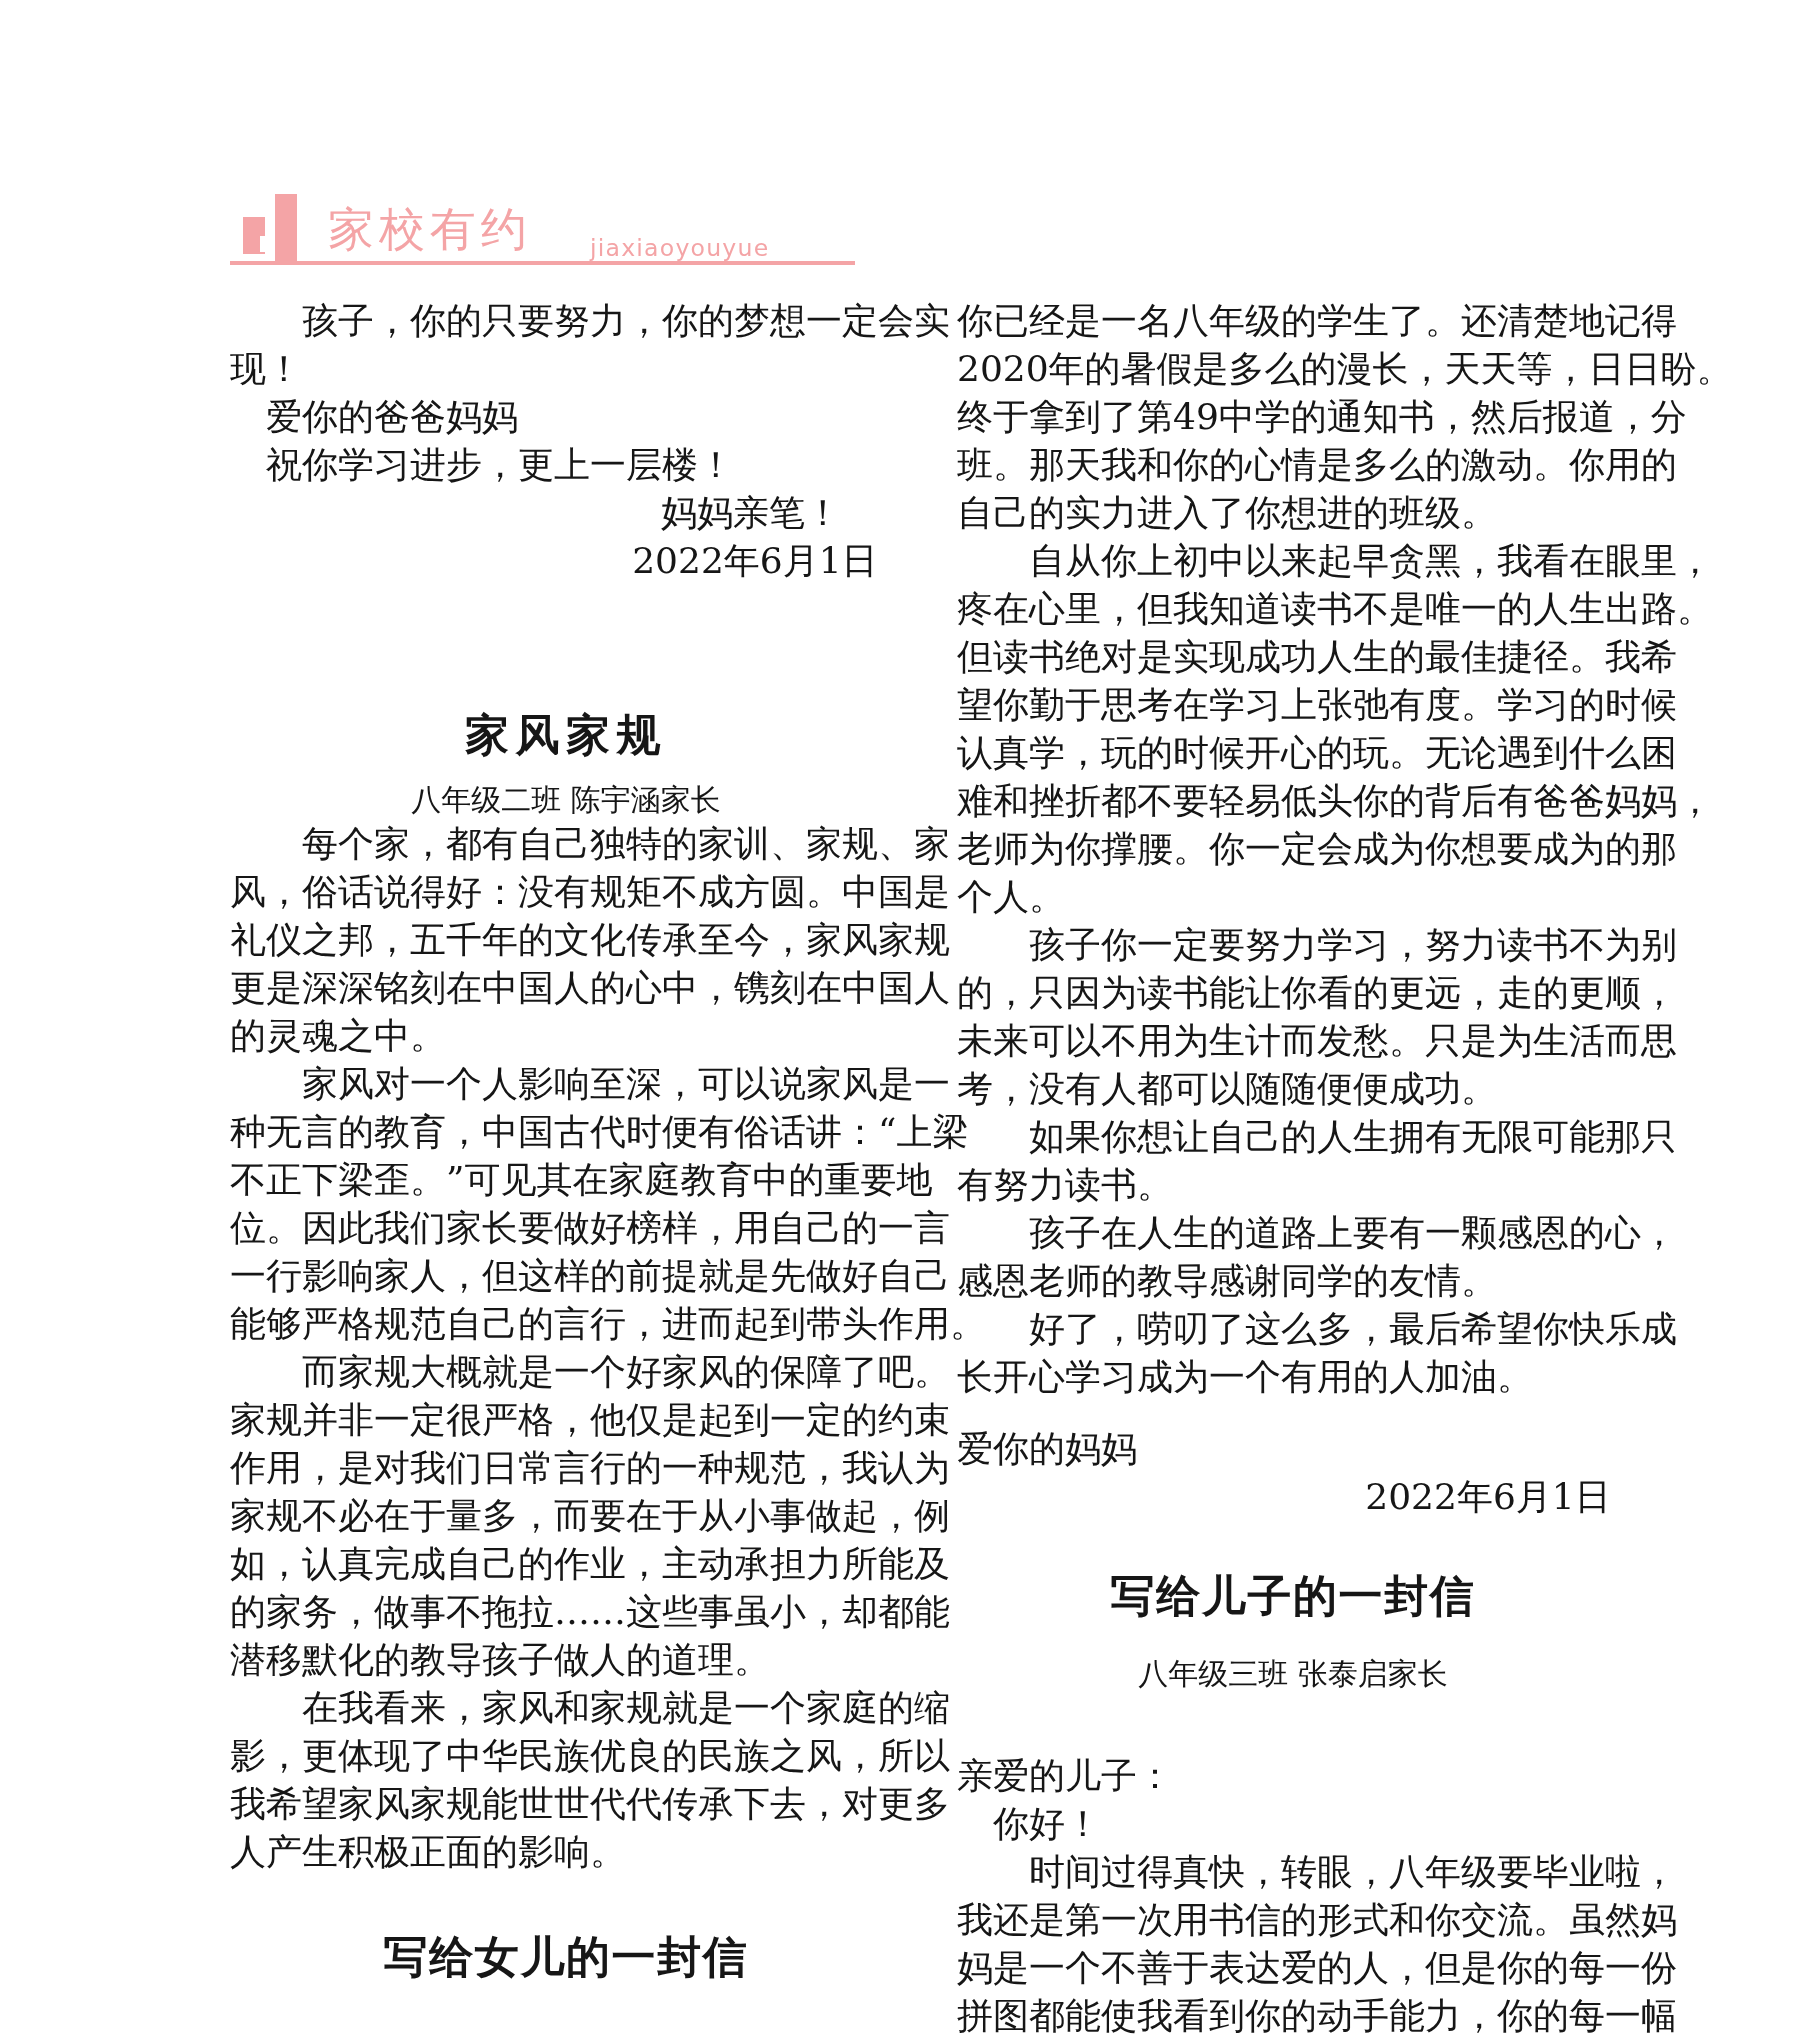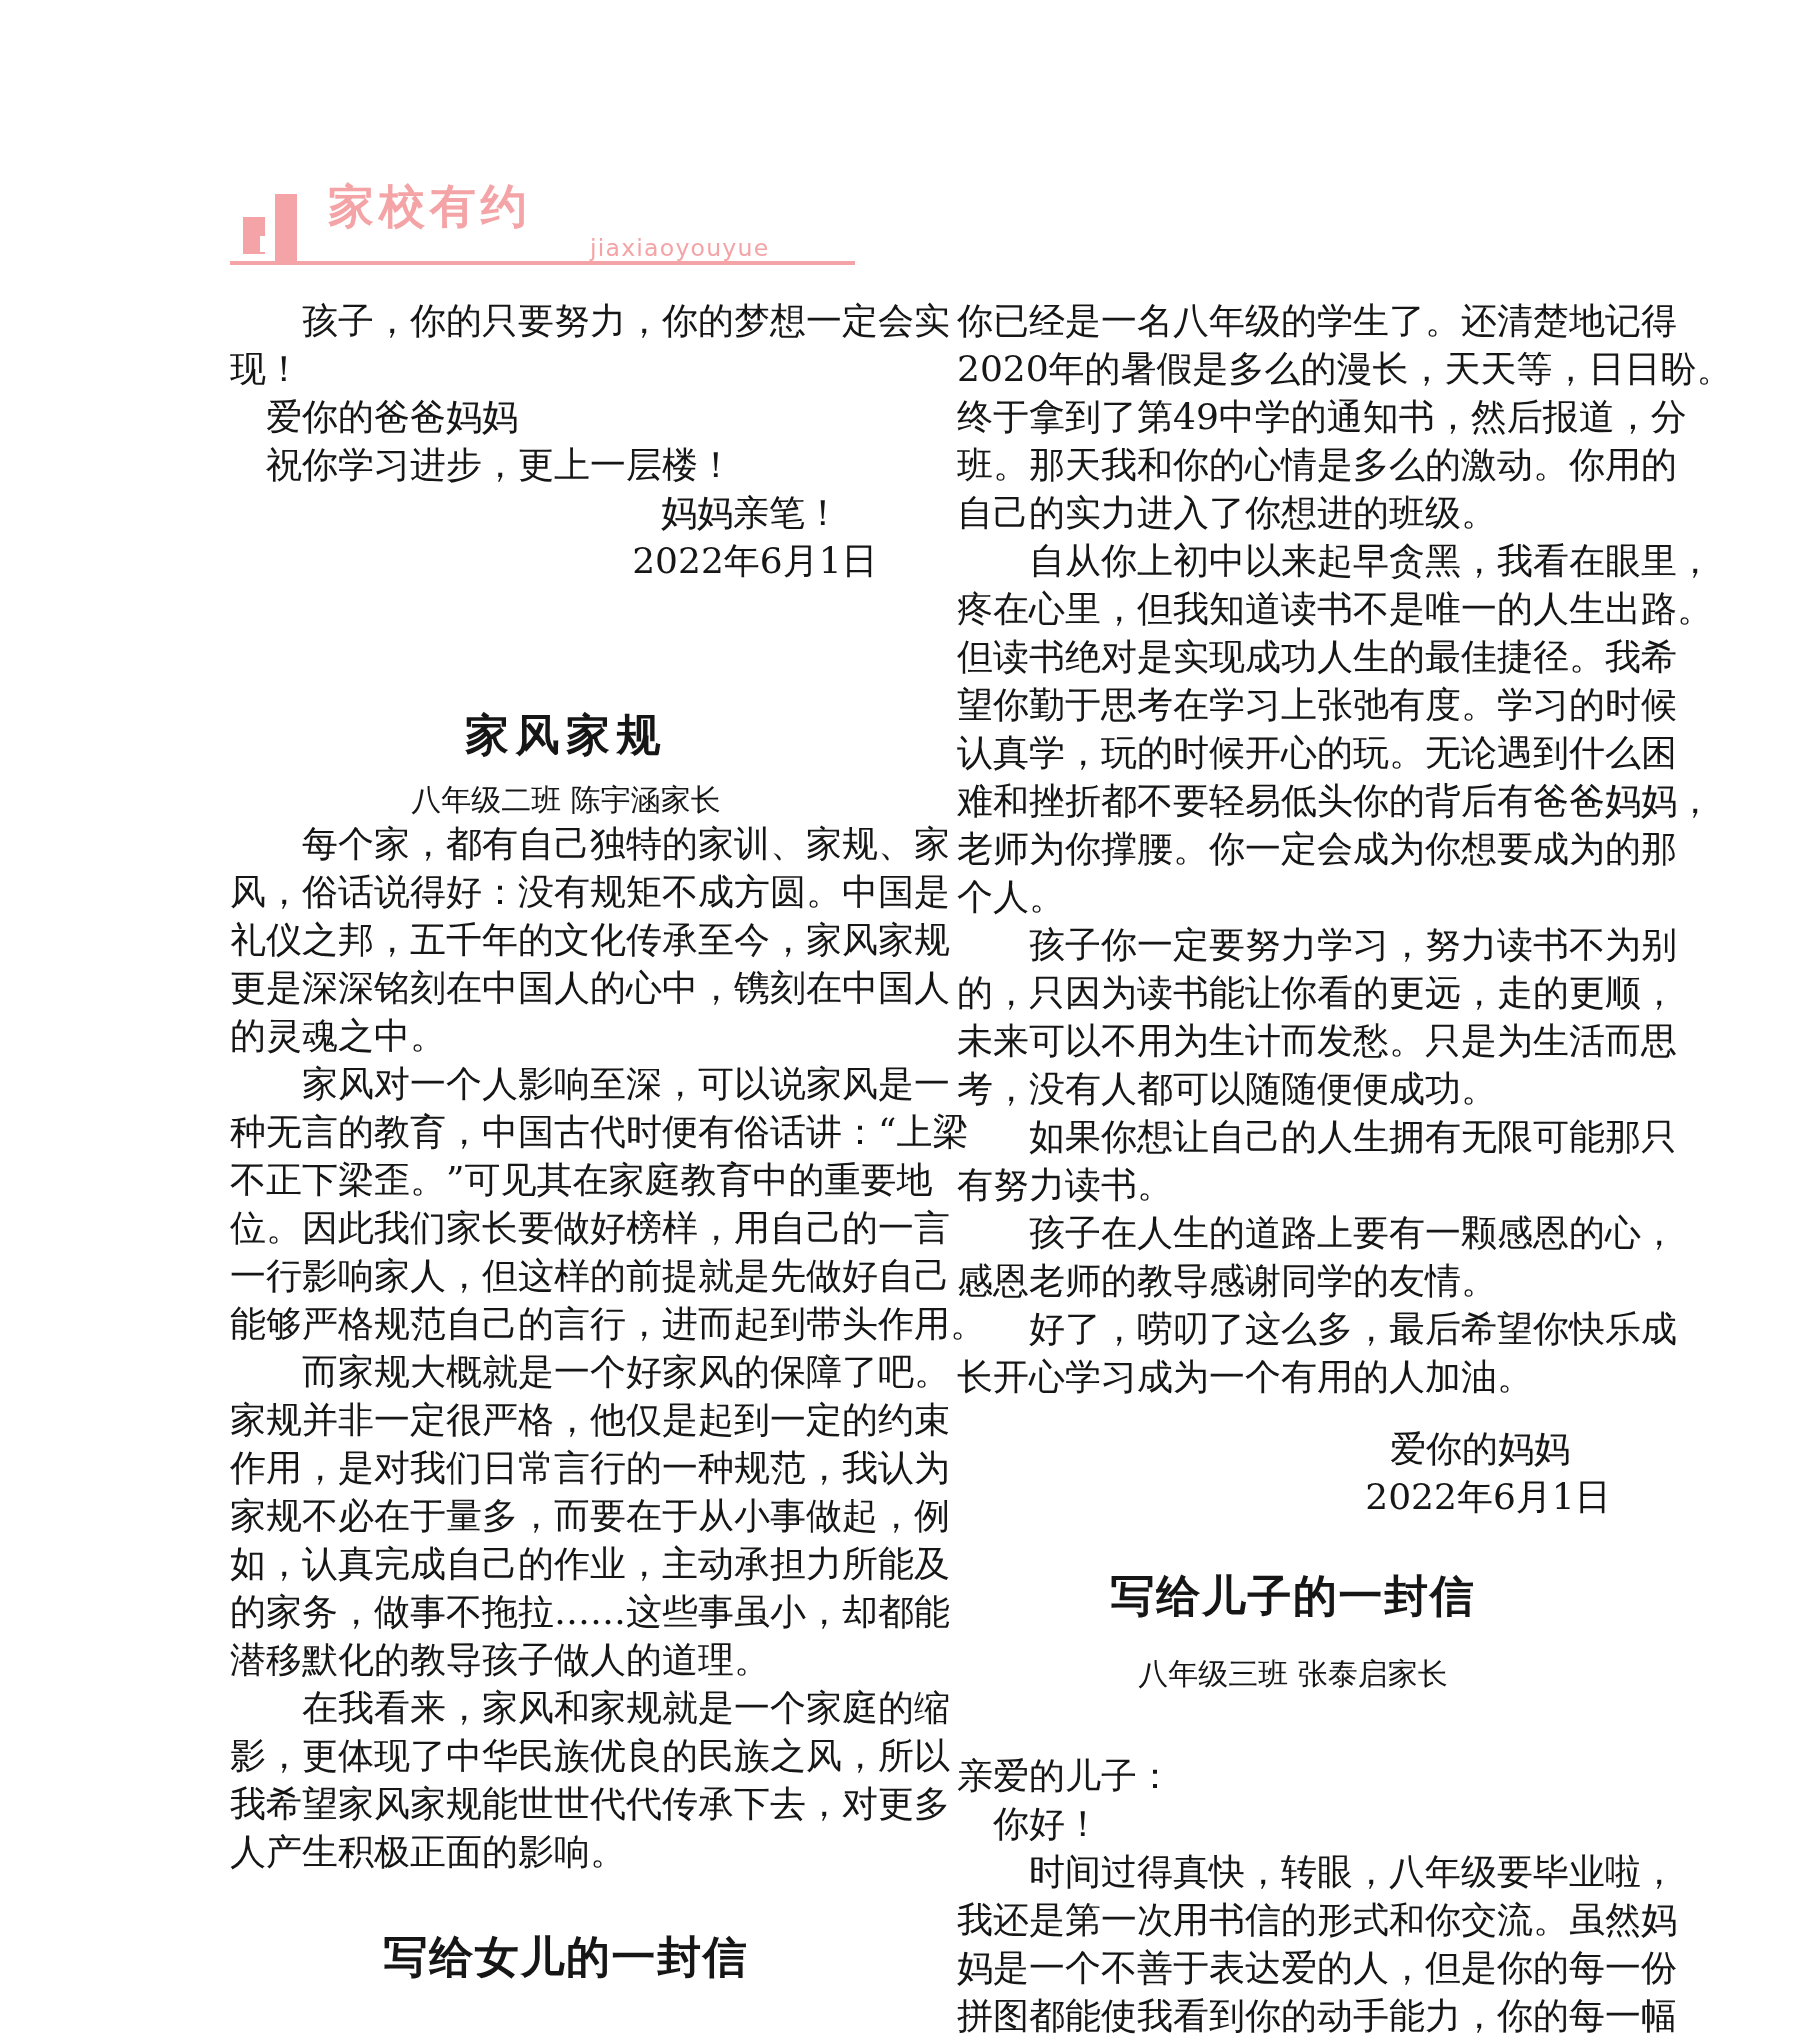--- a/index.html
+++ b/index.html
@@ -4,21 +4,21 @@
 <style>
   html,body{margin:0;padding:0;background:#ffffff;}
   .page{position:relative;width:1808px;height:2558px;background:#ffffff;overflow:hidden;
         font-family:"DejaVu Serif","Liberation Serif",serif;color:#161616;}
 
   
   .logo-icon{position:absolute;left:243px;top:194px;width:54px;height:67px;}
   .li-bar{position:absolute;right:0;top:0;width:22px;height:67px;background:var(--pink);}
   .li-block{position:absolute;left:0;top:23px;width:22px;height:37px;background:var(--pink);}
   .li-notch{position:absolute;left:17px;top:42px;width:11.4px;height:16.3px;background:#ffffff;}
-  .logo-cn{position:absolute;left:328px;top:182px;font-size:46px;line-height:49px;font-weight:bold;
+  .logo-cn{position:absolute;left:328px;top:205px;font-size:46px;line-height:49px;font-weight:normal;
            color:var(--pink);letter-spacing:4.9px;font-family:"DejaVu Sans","Liberation Sans",sans-serif;}
   .logo-py{position:absolute;left:590px;top:236px;font-size:23.6px;line-height:24.4px;color:var(--pink);
            letter-spacing:1.2px;font-family:"DejaVu Sans","Liberation Sans",sans-serif;}
   .header-rule{position:absolute;left:230px;top:261px;width:625px;height:3.7px;background:var(--pink);}
 
   
   .col{position:absolute;top:297px;width:672px;}
   .col-left{left:230px;}
   .col-right{left:957px;}
   .blk{box-sizing:border-box;width:100%;}
@@ -95,21 +95,21 @@
         <div class="blk line" style="padding-left: 72px;">孩子你一定要努力学习，努力读书不为别</div>
         <div class="blk line">的，只因为读书能让你看的更远，走的更顺，</div>
         <div class="blk line">未来可以不用为生计而发愁。只是为生活而思</div>
         <div class="blk line">考，没有人都可以随随便便成功。</div>
         <div class="blk line" style="padding-left: 72px;">如果你想让自己的人生拥有无限可能那只</div>
         <div class="blk line">有努力读书。</div>
         <div class="blk line" style="padding-left: 72px;">孩子在人生的道路上要有一颗感恩的心，</div>
         <div class="blk line">感恩老师的教导感谢同学的友情。</div>
         <div class="blk line" style="padding-left: 72px;">好了，唠叨了这么多，最后希望你快乐成</div>
         <div class="blk line">长开心学习成为一个有用的人加油。</div>
-        <div class="blk line" style="margin-top: 24.4px; text-align: right; padding-right: 59px;">爱你的妈妈</div>
+        <div class="blk line" style="margin-top: 24.4px; padding-right: 59px;">爱你的妈妈</div>
         <div class="blk line" style="text-align: right; padding-right: 18.3px;">2022年6月1日</div>
         <div class="blk title" style="margin-top: 36px; letter-spacing: 1.6px;">写给儿子的一封信</div>
         <div class="blk byline" style="margin-top: 19px;">八年级三班 张泰启家长</div>
         <div class="blk line" style="margin-top: 58px;">亲爱的儿子：</div>
         <div class="blk line" style="padding-left: 36px;">你好！</div>
         <div class="blk line" style="padding-left: 72px;">时间过得真快，转眼，八年级要毕业啦，</div>
         <div class="blk line">我还是第一次用书信的形式和你交流。虽然妈</div>
         <div class="blk line">妈是一个不善于表达爱的人，但是你的每一份</div>
         <div class="blk line">拼图都能使我看到你的动手能力，你的每一幅</div>
       </section>

